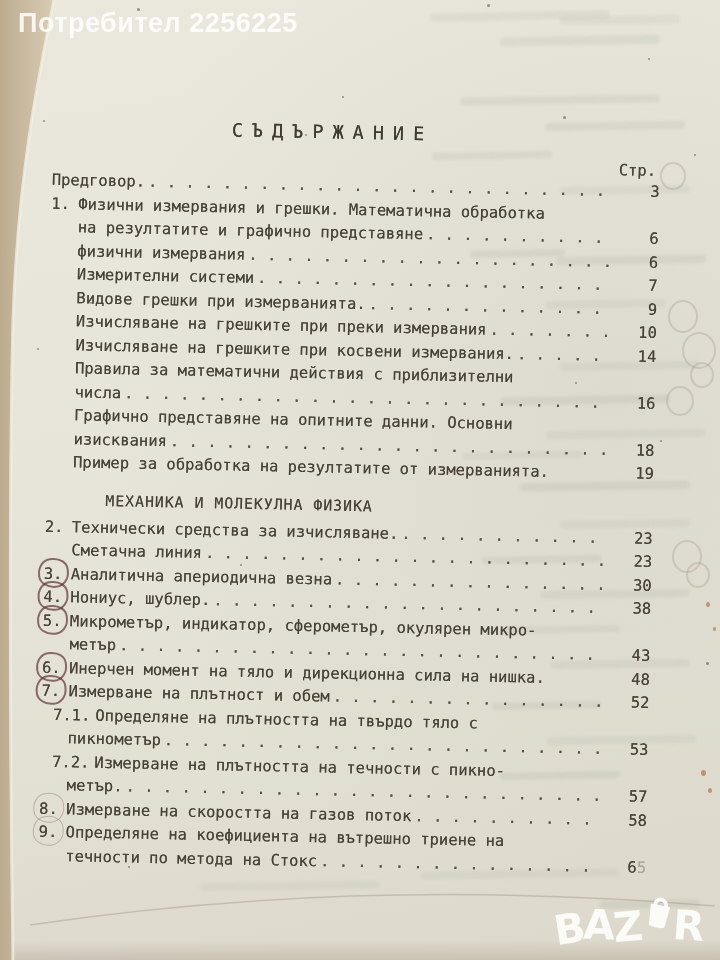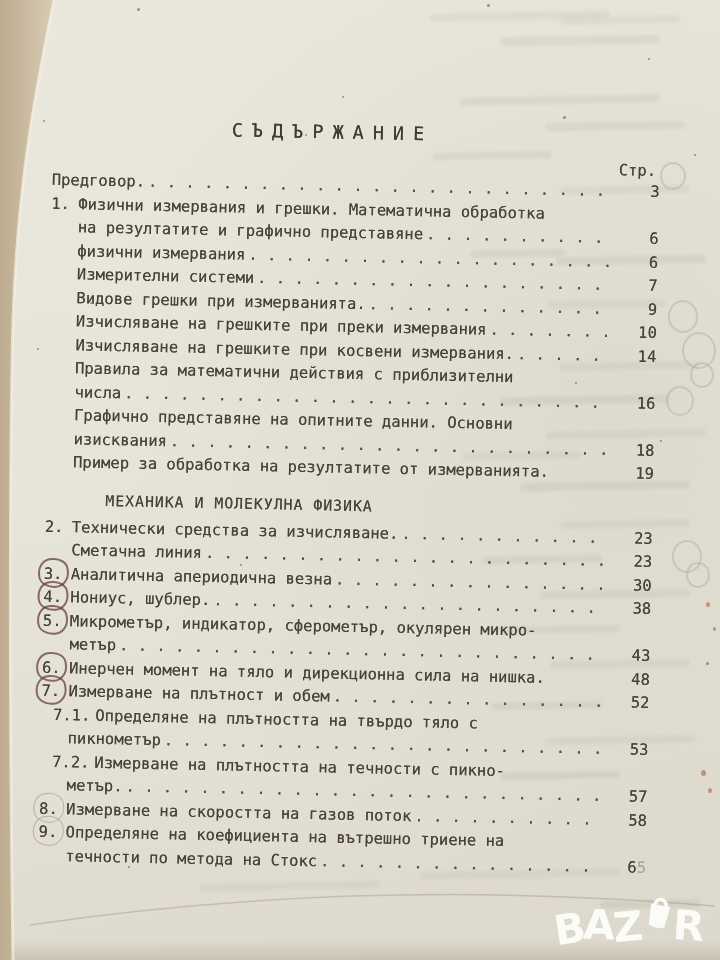--- a/index.html
+++ b/index.html
@@ -283,18 +283,19 @@
           </div>
           <div class="row ind1">
             <span class="txt">течности по метода на Стокс</span>
             <span class="dots">. . . . . . . . . . . . . . . . . . . . . . . . . . . . . . . . . . . . . . . . . . . . . . . . . . . . . . . . . . . . </span>
             <span class="pg">6<span class="faint">5</span></span>
           </div>
         </div>
     </div>
   </div>
 
+  <div class="wm-user">Потребител 2256225</div>
 
   <div class="wm-logo" id="logo"><span class="lt">B</span><span class="lt">A</span><span class="lt">Z</span><span class="bag"><svg width="30" height="40" viewBox="0 0 26 32">
           <path d="M8,11 C8,3 18,3 18,11" fill="none" stroke="#fdfdfb" stroke-width="3.4"></path>
           <path d="M4.5,10 L21.5,10 L19.8,28.5 Q13,31 6.2,28.5 Z" fill="#fdfdfb"></path>
         </svg></span><span class="lt">R</span></div>
 </div>
 
 </body></html>

